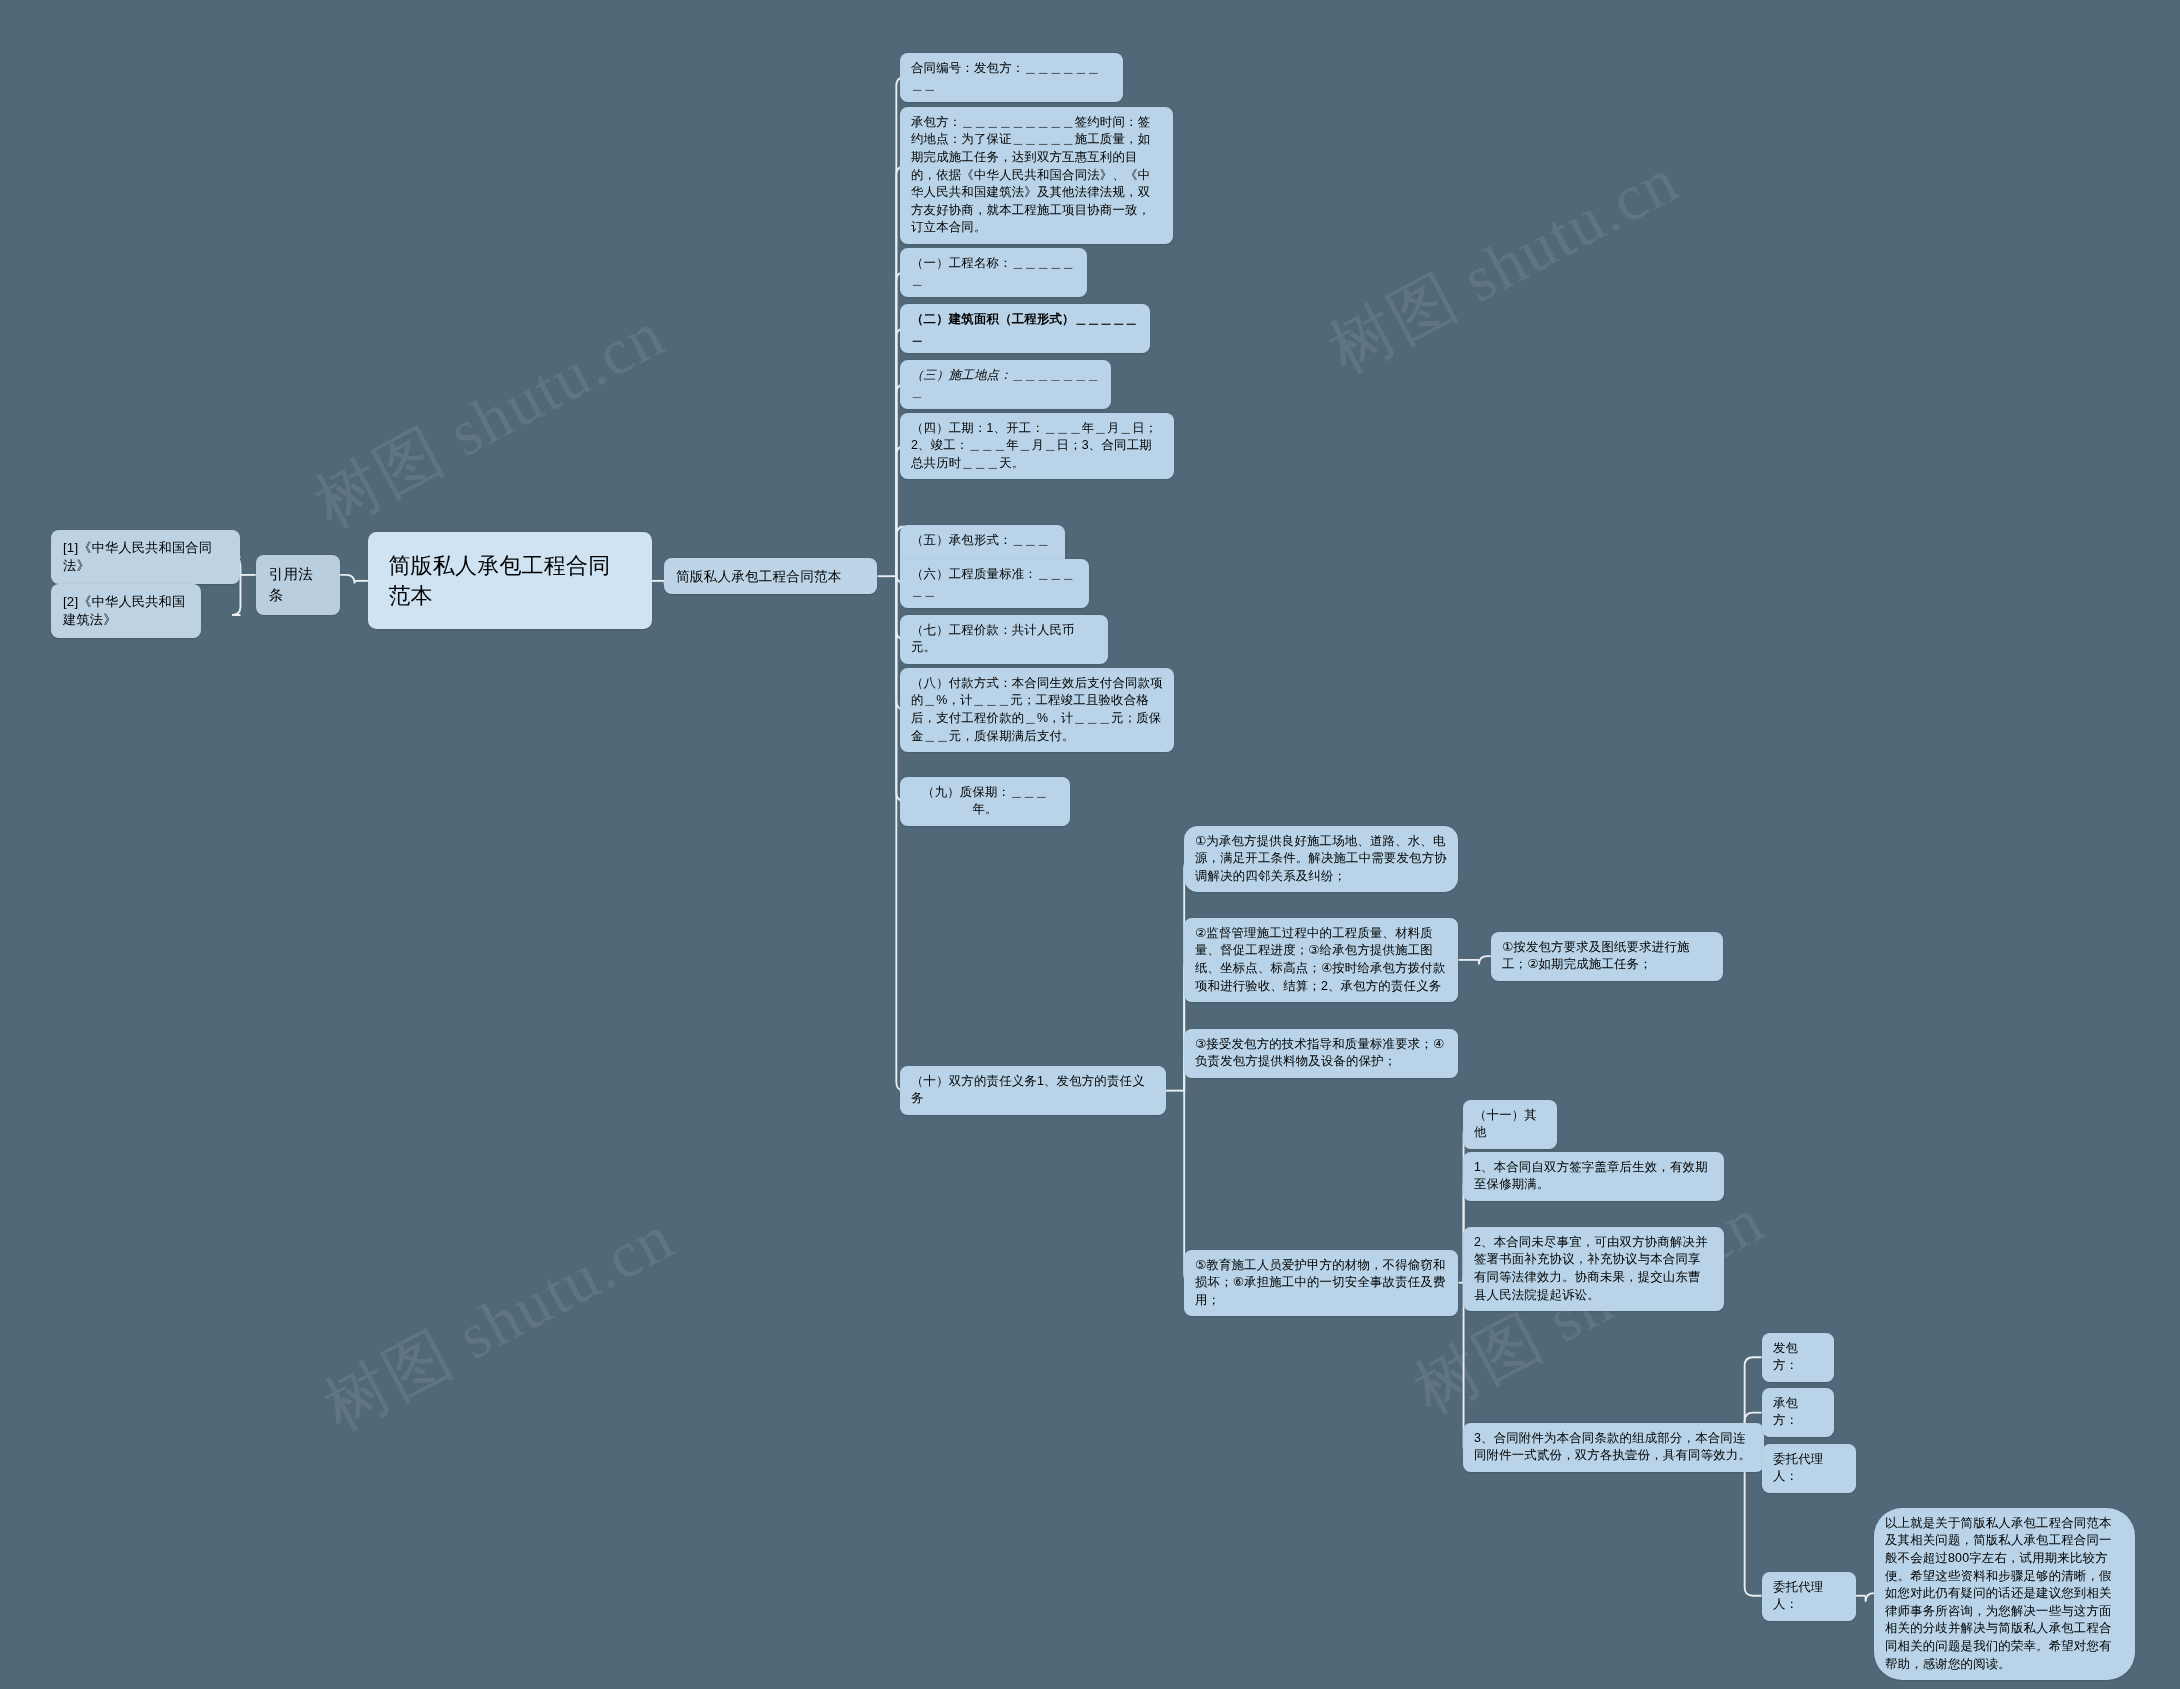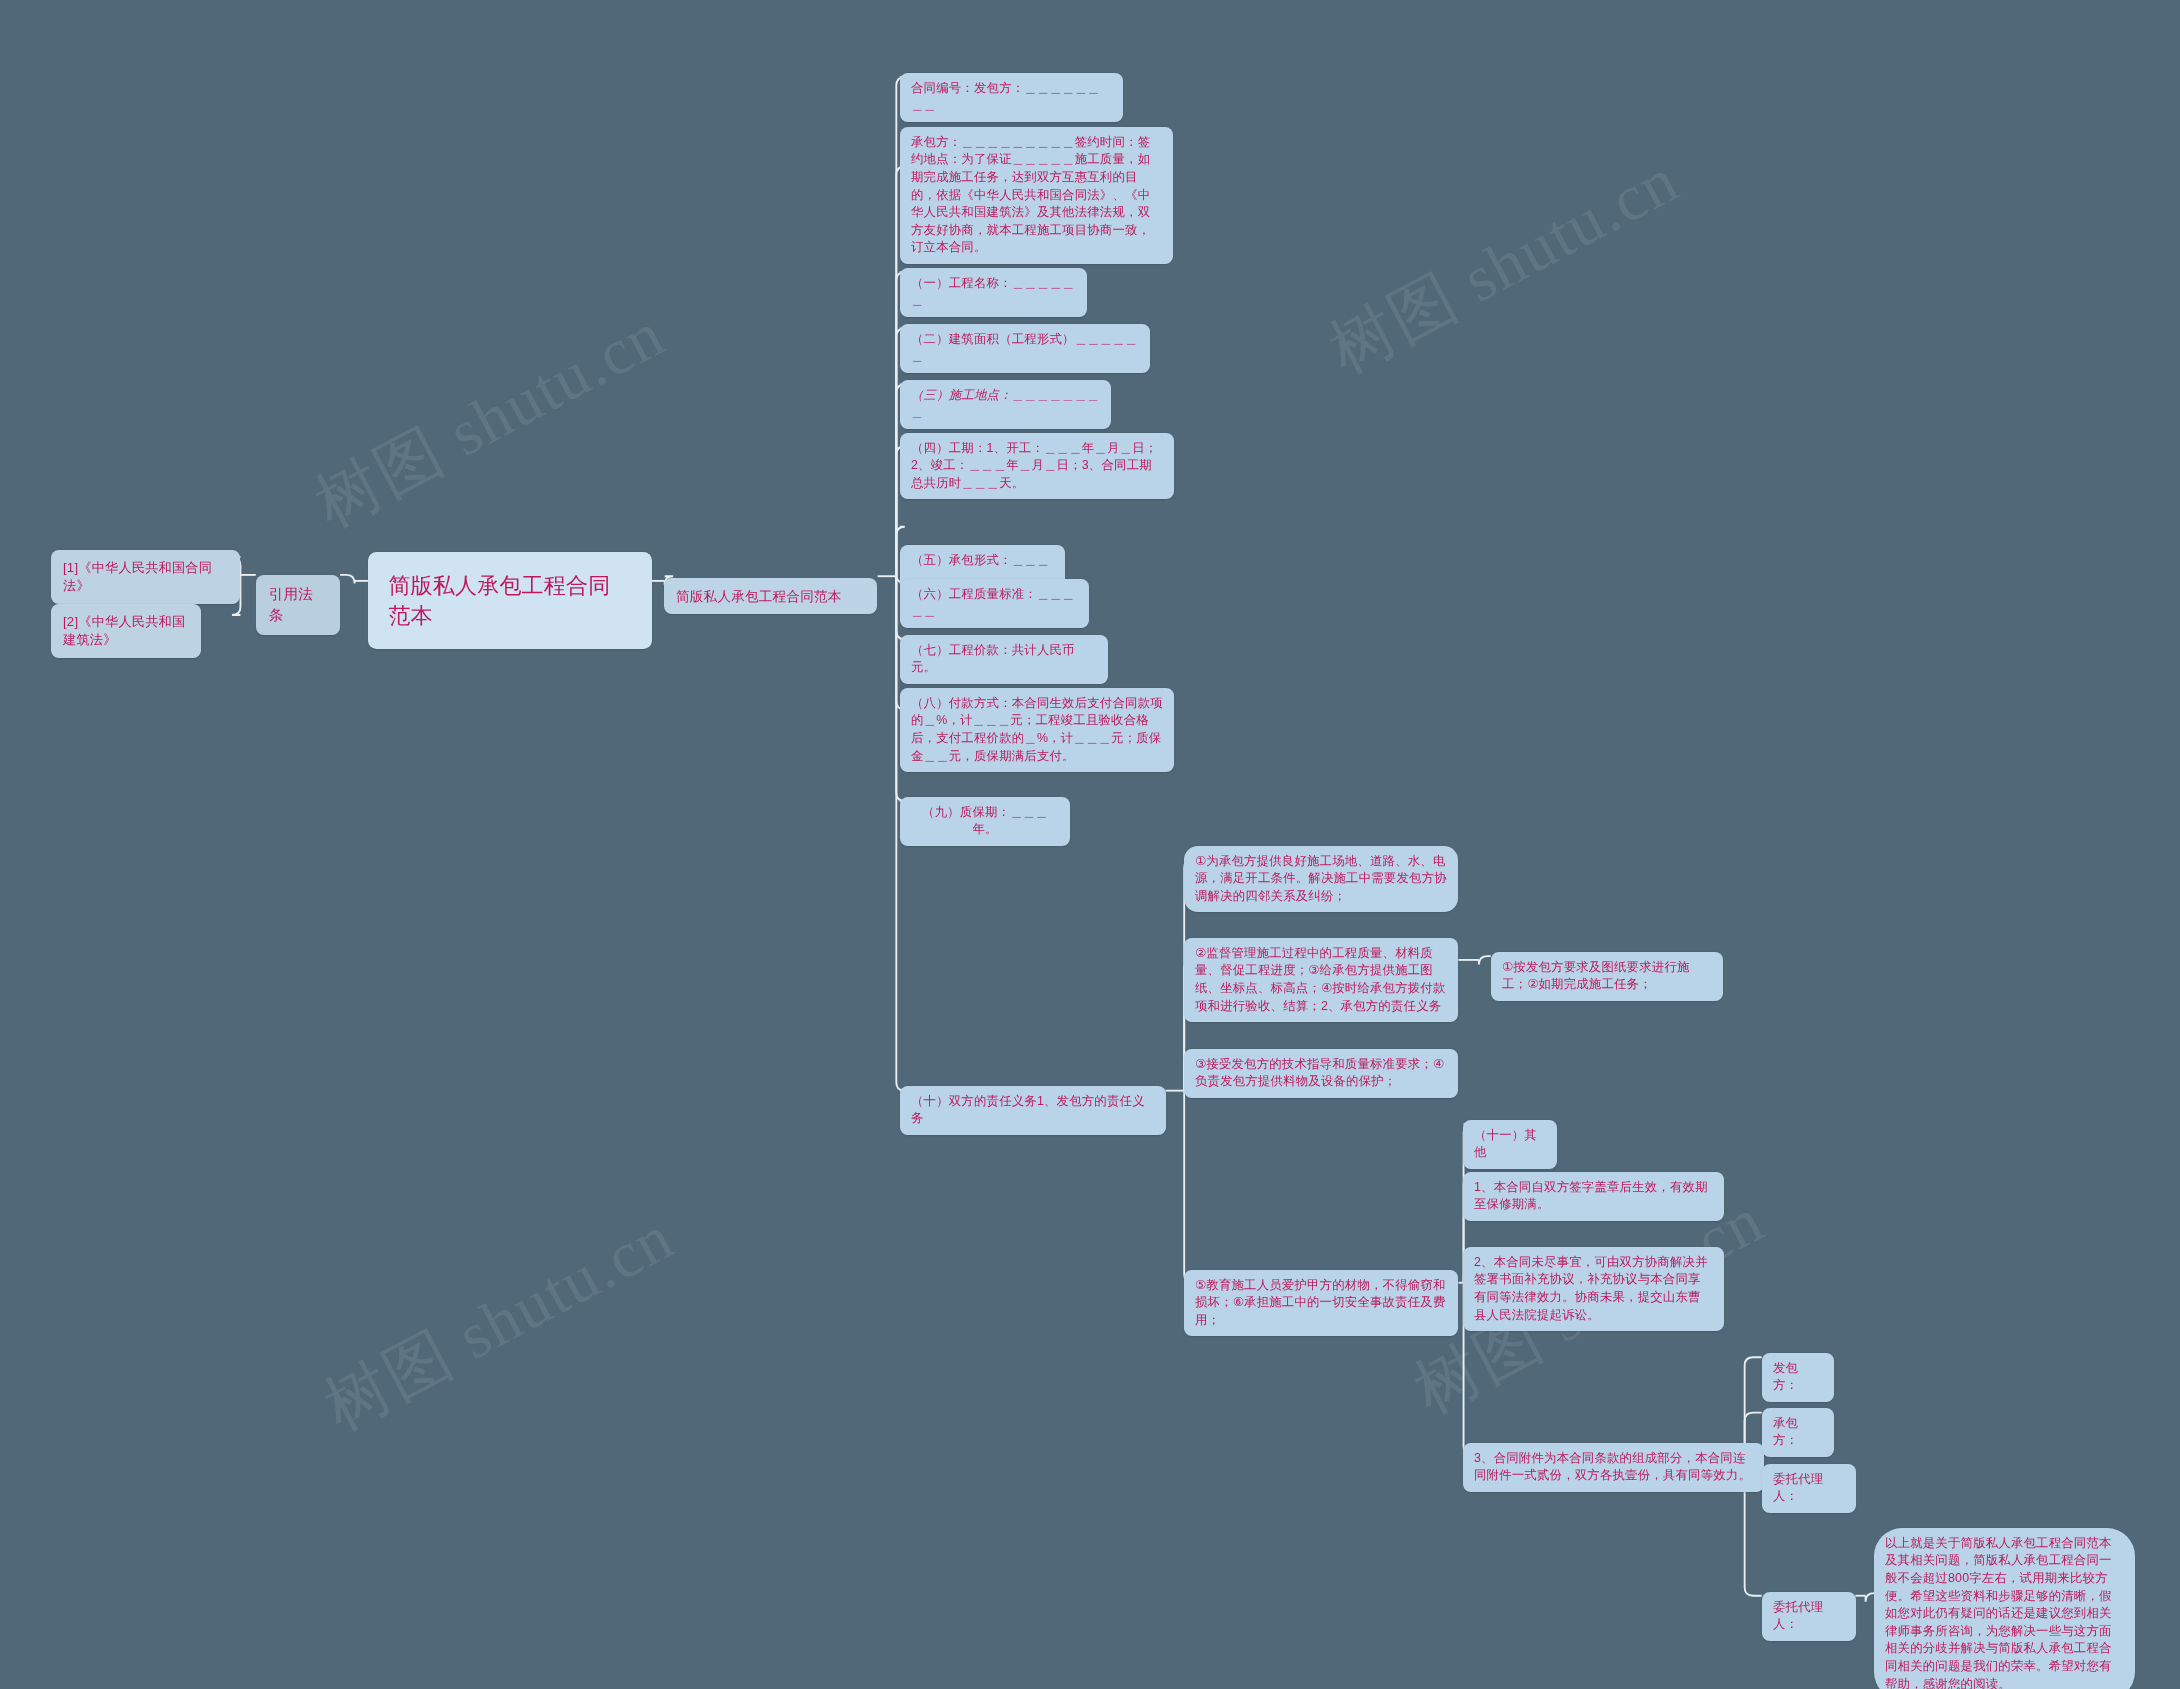--- a/index.html
+++ b/index.html
@@ -45,28 +45,27 @@
     fill: none;
     stroke: #e8eef2;
     stroke-width: 2.2;
   }
 
   
   .node {
     position: absolute;
     box-sizing: border-box;
     background: #b9d4e8;
-    color: #be185d;
+    color: #000000;
     border-radius: 7.7px;
     padding: 6.8px 11px;
     line-height: 1.42;
     font-size: 12.4px;
     letter-spacing: 0.2px;
     box-shadow: 0 0.9px 1.7px rgba(0,0,0,0.12);
-    margin-top: 20px;
   }
   .node.root {
     background: #cfe3f2;
     font-size: 22px;
     line-height: 1.35;
     padding: 19px 20.4px;
     border-radius: 8.5px;
     text-align: left;
   }
   .node.lvl1 {
@@ -145,21 +144,21 @@
   <div class="node root" style="left:368px; top:532px; width:284px;">简版私人承包工程合同范本</div>
 
   <div class="node lvl2" style="left:664px; top:558px; width:213px;">简版私人承包工程合同范本</div>
 
   <div class="node" style="left:900px; top:53px; width:223px;">合同编号：发包方：＿＿＿＿＿＿＿＿</div>
 
   <div class="node" style="left:900px; top:107px; width:273px;">承包方：＿＿＿＿＿＿＿＿＿签约时间：签约地点：为了保证＿＿＿＿＿施工质量，如期完成施工任务，达到双方互惠互利的目的，依据《中华人民共和国合同法》、《中华人民共和国建筑法》及其他法律法规，双方友好协商，就本工程施工项目协商一致，订立本合同。</div>
 
   <div class="node" style="left:900px; top:248px; width:187px;">（一）工程名称：＿＿＿＿＿＿</div>
 
-  <div class="node" style="left:900px; top:304px; width:250px;">（二）建筑面积（工程形式）＿＿＿＿＿＿</div>
+  <div class="node" style="left:900px; top:304px; width:250px;font-weight:bold;">（二）建筑面积（工程形式）＿＿＿＿＿＿</div>
 
   <div class="node" style="left:900px; top:360px; width:211px;font-style:italic;">（三）施工地点：＿＿＿＿＿＿＿＿</div>
 
   <div class="node" style="left:900px; top:413px; width:274px;">（四）工期：1、开工：＿＿＿年＿月＿日；2、竣工：＿＿＿年＿月＿日；3、合同工期总共历时＿＿＿天。</div>
 
   <div class="node" style="left:900px; top:525px; width:165px;">（五）承包形式：＿＿＿＿</div>
 
   <div class="node" style="left:900px; top:559px; width:189px;">（六）工程质量标准：＿＿＿＿＿</div>
 
   <div class="node" style="left:900px; top:615px; width:208px;">（七）工程价款：共计人民币元。</div>

